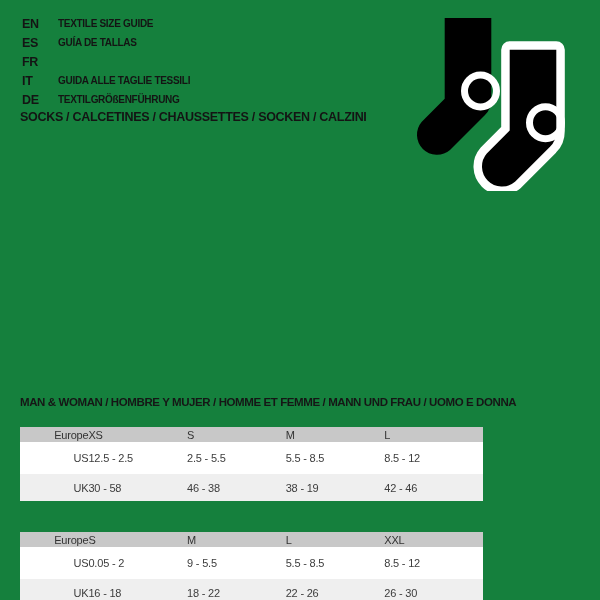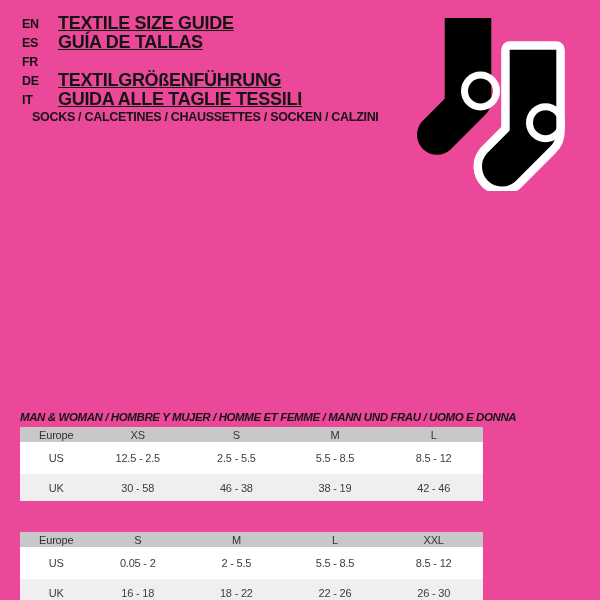--- a/index.html
+++ b/index.html
@@ -1,96 +1,95 @@
 <!DOCTYPE html>
 <html><head>
 <meta charset="utf-8">
 <style>
   html, body { margin:0; padding:0; background:#ffffff; }
   .page {
-    position:relative; width:600px; height:600px; background:#ec4899;
+    position:relative; width:600px; height:600px; background:#15803d;
     font-family:"Liberation Sans", sans-serif; overflow:hidden;
   }
 
   
   .lang-list { position:absolute; left:22px; top:14px; }
   .lang-row  { display:flex; height:19px; align-items:center; }
   .lang-code {
     width:36px; flex:0 0 36px; font-weight:bold; font-size:12.5px;
     letter-spacing:-0.3px; color:#141414;
   }
   .lang-label {
-    font-weight:bold; font-size:18px; letter-spacing:-0.3px; color:#141414;
+    font-weight:bold; font-size:10px; letter-spacing:-0.3px; color:#141414;
     white-space:nowrap;
-    text-decoration:underline;
   }
   .category-line {
-    position:absolute; left:32px; top:110px; font-weight:bold; font-size:12.5px;
+    position:absolute; left:20px; top:110px; font-weight:bold; font-size:12.5px;
     letter-spacing:-0.3px; color:#141414; white-space:nowrap;
   }
 
   
   .icon-wrap { position:absolute; left:403px; top:3px; width:180px; height:188px; }
   .sock  { fill:#000000; }
   .halo  { stroke:#ffffff; stroke-width:17; paint-order:stroke; stroke-linejoin:round; }
   .heel-ring { fill:none; stroke:#ffffff; stroke-width:7; }
 
   
   .tbl-title {
     position:absolute; left:20px; font-weight:bold; font-size:11.5px;
     letter-spacing:-0.4px; color:#161616; white-space:nowrap;
   }
-  .tbl-title.t1 { top:411px;font-style:italic; }
+  .tbl-title.t1 { top:396px; }
   .tbl-title.t2 { top:546px; }
 
   table.size-table {
     position:absolute; left:20px; width:463px; border-collapse:collapse;
     table-layout:fixed; font-size:11px; letter-spacing:-0.2px;
   }
   table.size-table.t1 { top:427px; }
   table.size-table.t2 { top:532px; }
 
   .size-table col.c-region { width:68px; }
   .size-table col.c-size   { width:98px; }
 
   .size-table tr.head-row { height:15px; background:#c8c8c8; }
   .size-table tr.row-us   { height:32px; background:#ffffff; }
   .size-table tr.row-uk   { height:27px; background:#efefef; }
 
   .size-table th, .size-table td {
-    padding:0; font-weight:normal; text-align:center; vertical-align:middle;
+    padding:0; font-weight:normal; text-align:left; vertical-align:middle;
   }
   .size-table th { color:#333333; }
   .size-table td { color:#3c3c3c; }
-  .size-table th.region, .size-table td.region { text-align:center; padding-left:4px; }
+  .size-table th.region, .size-table td.region { text-align:right; padding-left:4px; }
 </style>
 </head>
 <body>
 
 <div class="page">
 
   <div class="lang-list">
     <div class="lang-row">
       <span class="lang-code">EN</span>
       <span class="lang-label">TEXTILE SIZE GUIDE</span>
     </div>
     <div class="lang-row">
       <span class="lang-code">ES</span>
       <span class="lang-label">GUÍA DE TALLAS</span>
     </div>
     <div class="lang-row">
       <span class="lang-code">FR</span>
     </div>
     <div class="lang-row">
+      <span class="lang-code">IT</span>
+      <span class="lang-label">GUIDA ALLE TAGLIE TESSILI</span>
+    </div>
+    <div class="lang-row">
       <span class="lang-code">DE</span>
       <span class="lang-label">TEXTILGRÖßENFÜHRUNG</span>
-    </div>
-    <div class="lang-row">
-      <span class="lang-code">IT</span>
-      <span class="lang-label">GUIDA ALLE TAGLIE TESSILI</span>
     </div>
   </div>
 
   <div class="category-line">SOCKS / CALCETINES / CHAUSSETTES / SOCKEN / CALZINI</div>
 
   <div class="icon-wrap">
     <svg viewBox="0 0 180 188" width="180" height="188">
       <g>
         <path class="sock" d="M41.7 15 H88.3 V96 Q88.3 106 82 112 L47 147 A20 20 0 0 1 18.8 118.8 L41.7 95.7 Z"></path>
         <circle class="heel-ring" cx="77.5" cy="88" r="16"></circle>
@@ -149,21 +148,21 @@
         <tr class="head-row">
       <th class="region">Europe</th>
       <th>S</th>
       <th>M</th>
       <th>L</th>
       <th>XXL</th>
     </tr>
     <tr class="row-us">
       <td class="region">US</td>
       <td>0.05 - 2</td>
-      <td>2 - 5.5</td>
+      <td>9 - 5.5</td>
       <td>5.5 - 8.5</td>
       <td>8.5 - 12</td>
     </tr>
     <tr class="row-uk">
       <td class="region">UK</td>
       <td>16 - 18</td>
       <td>18 - 22</td>
       <td>22 - 26</td>
       <td>26 - 30</td>
     </tr>

